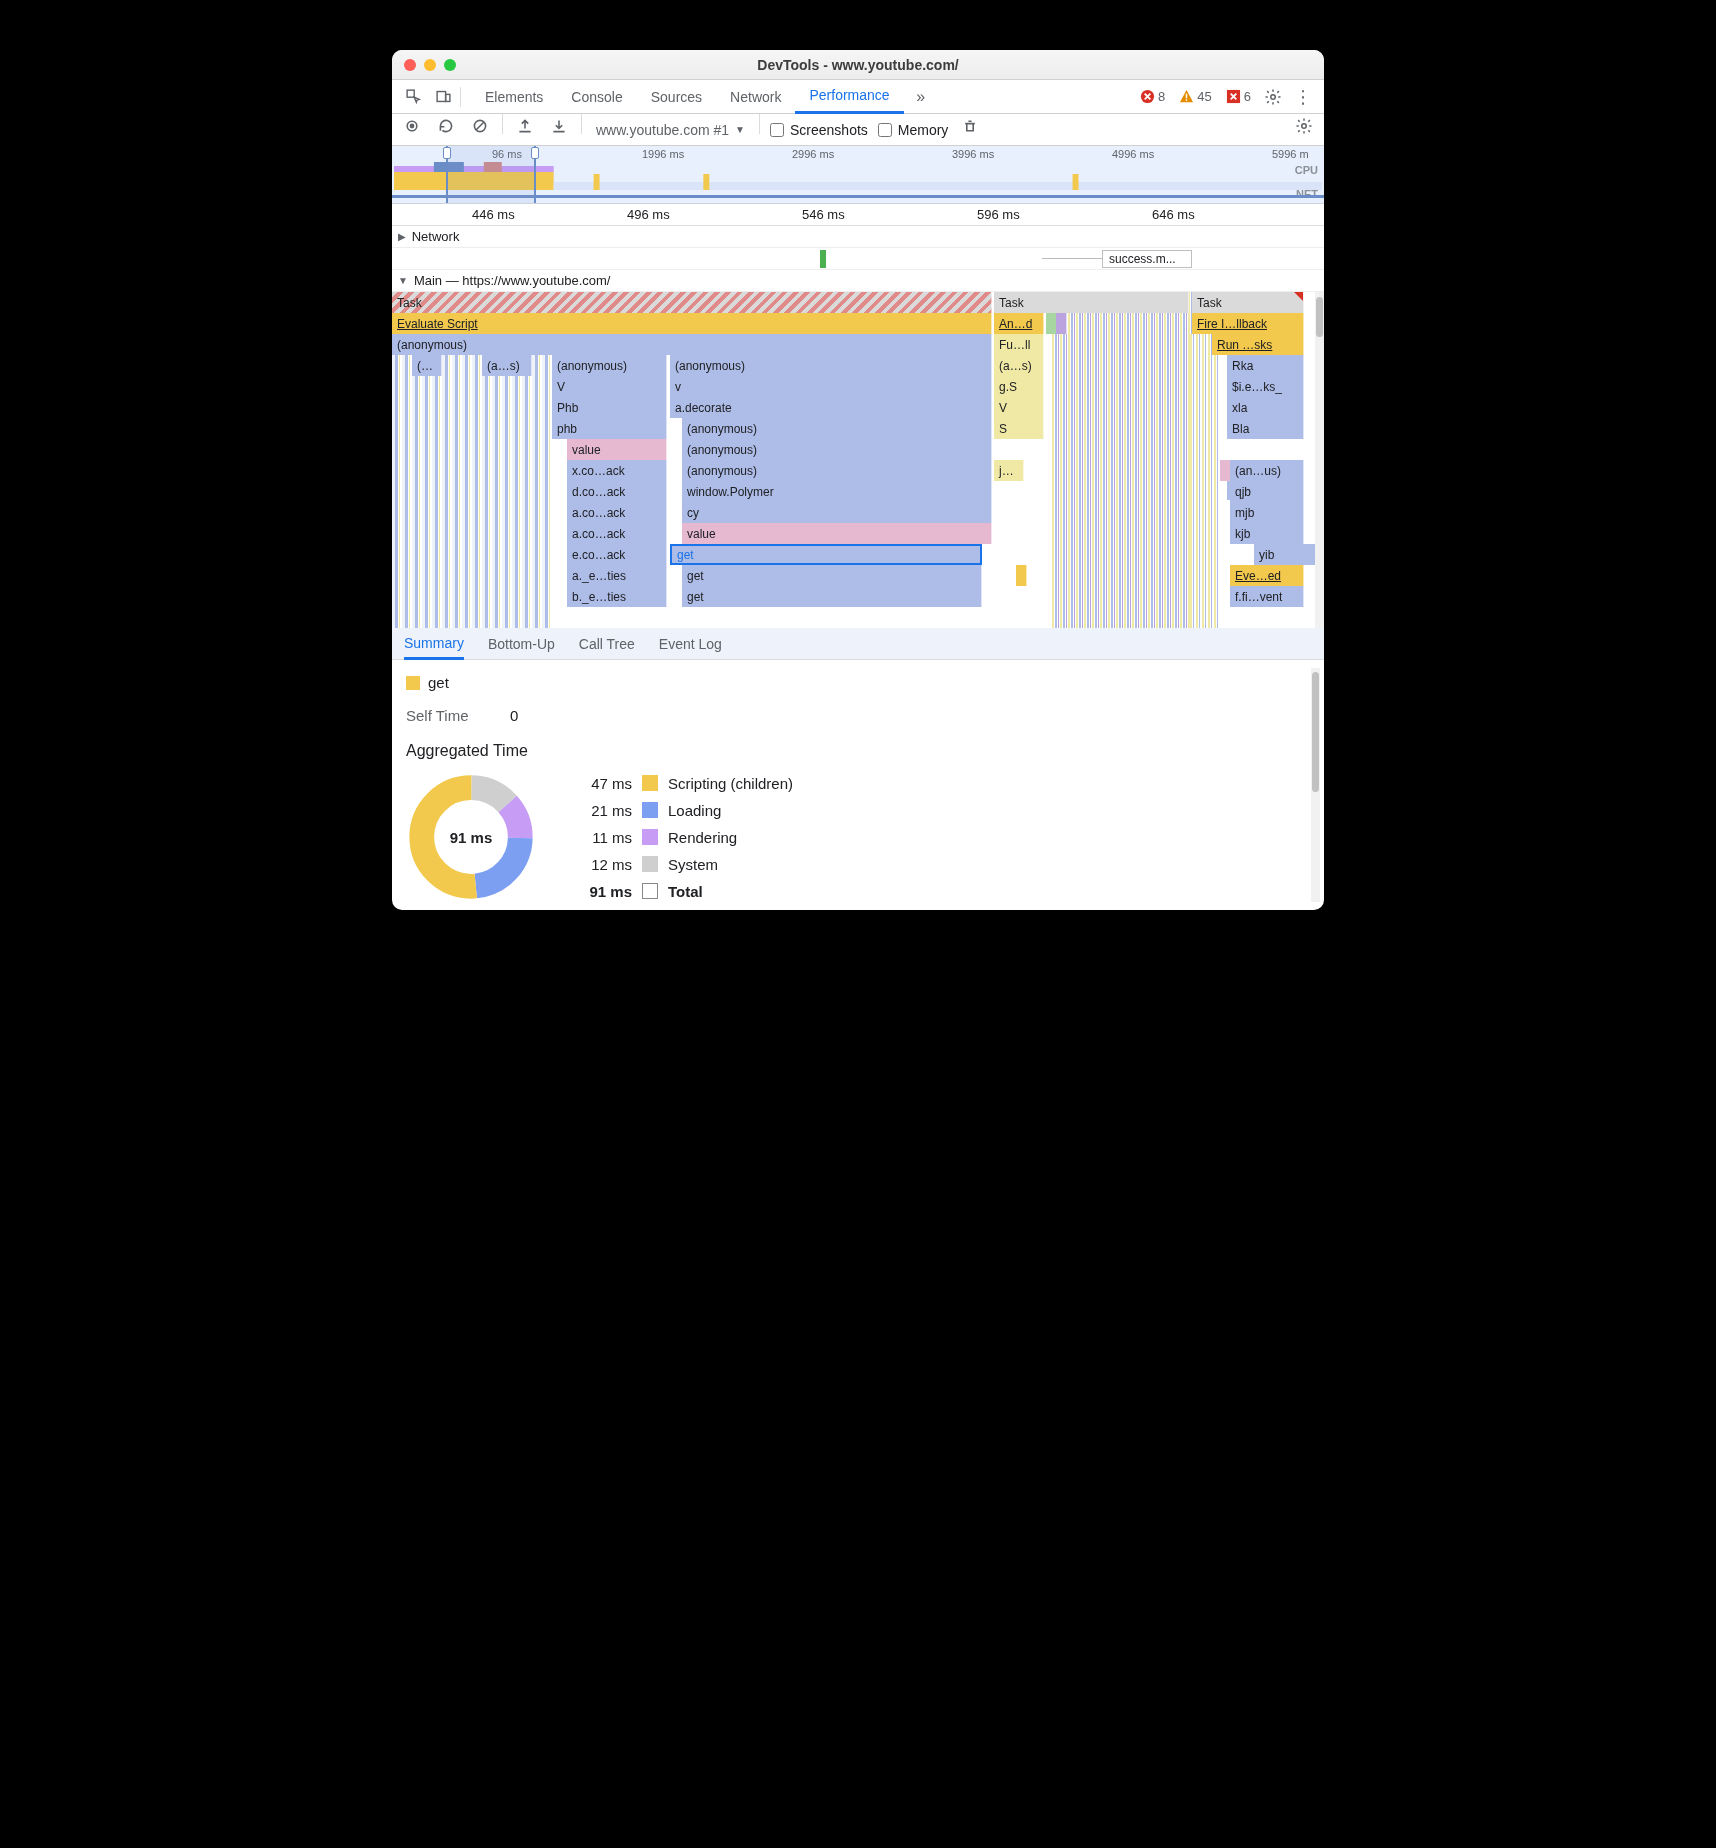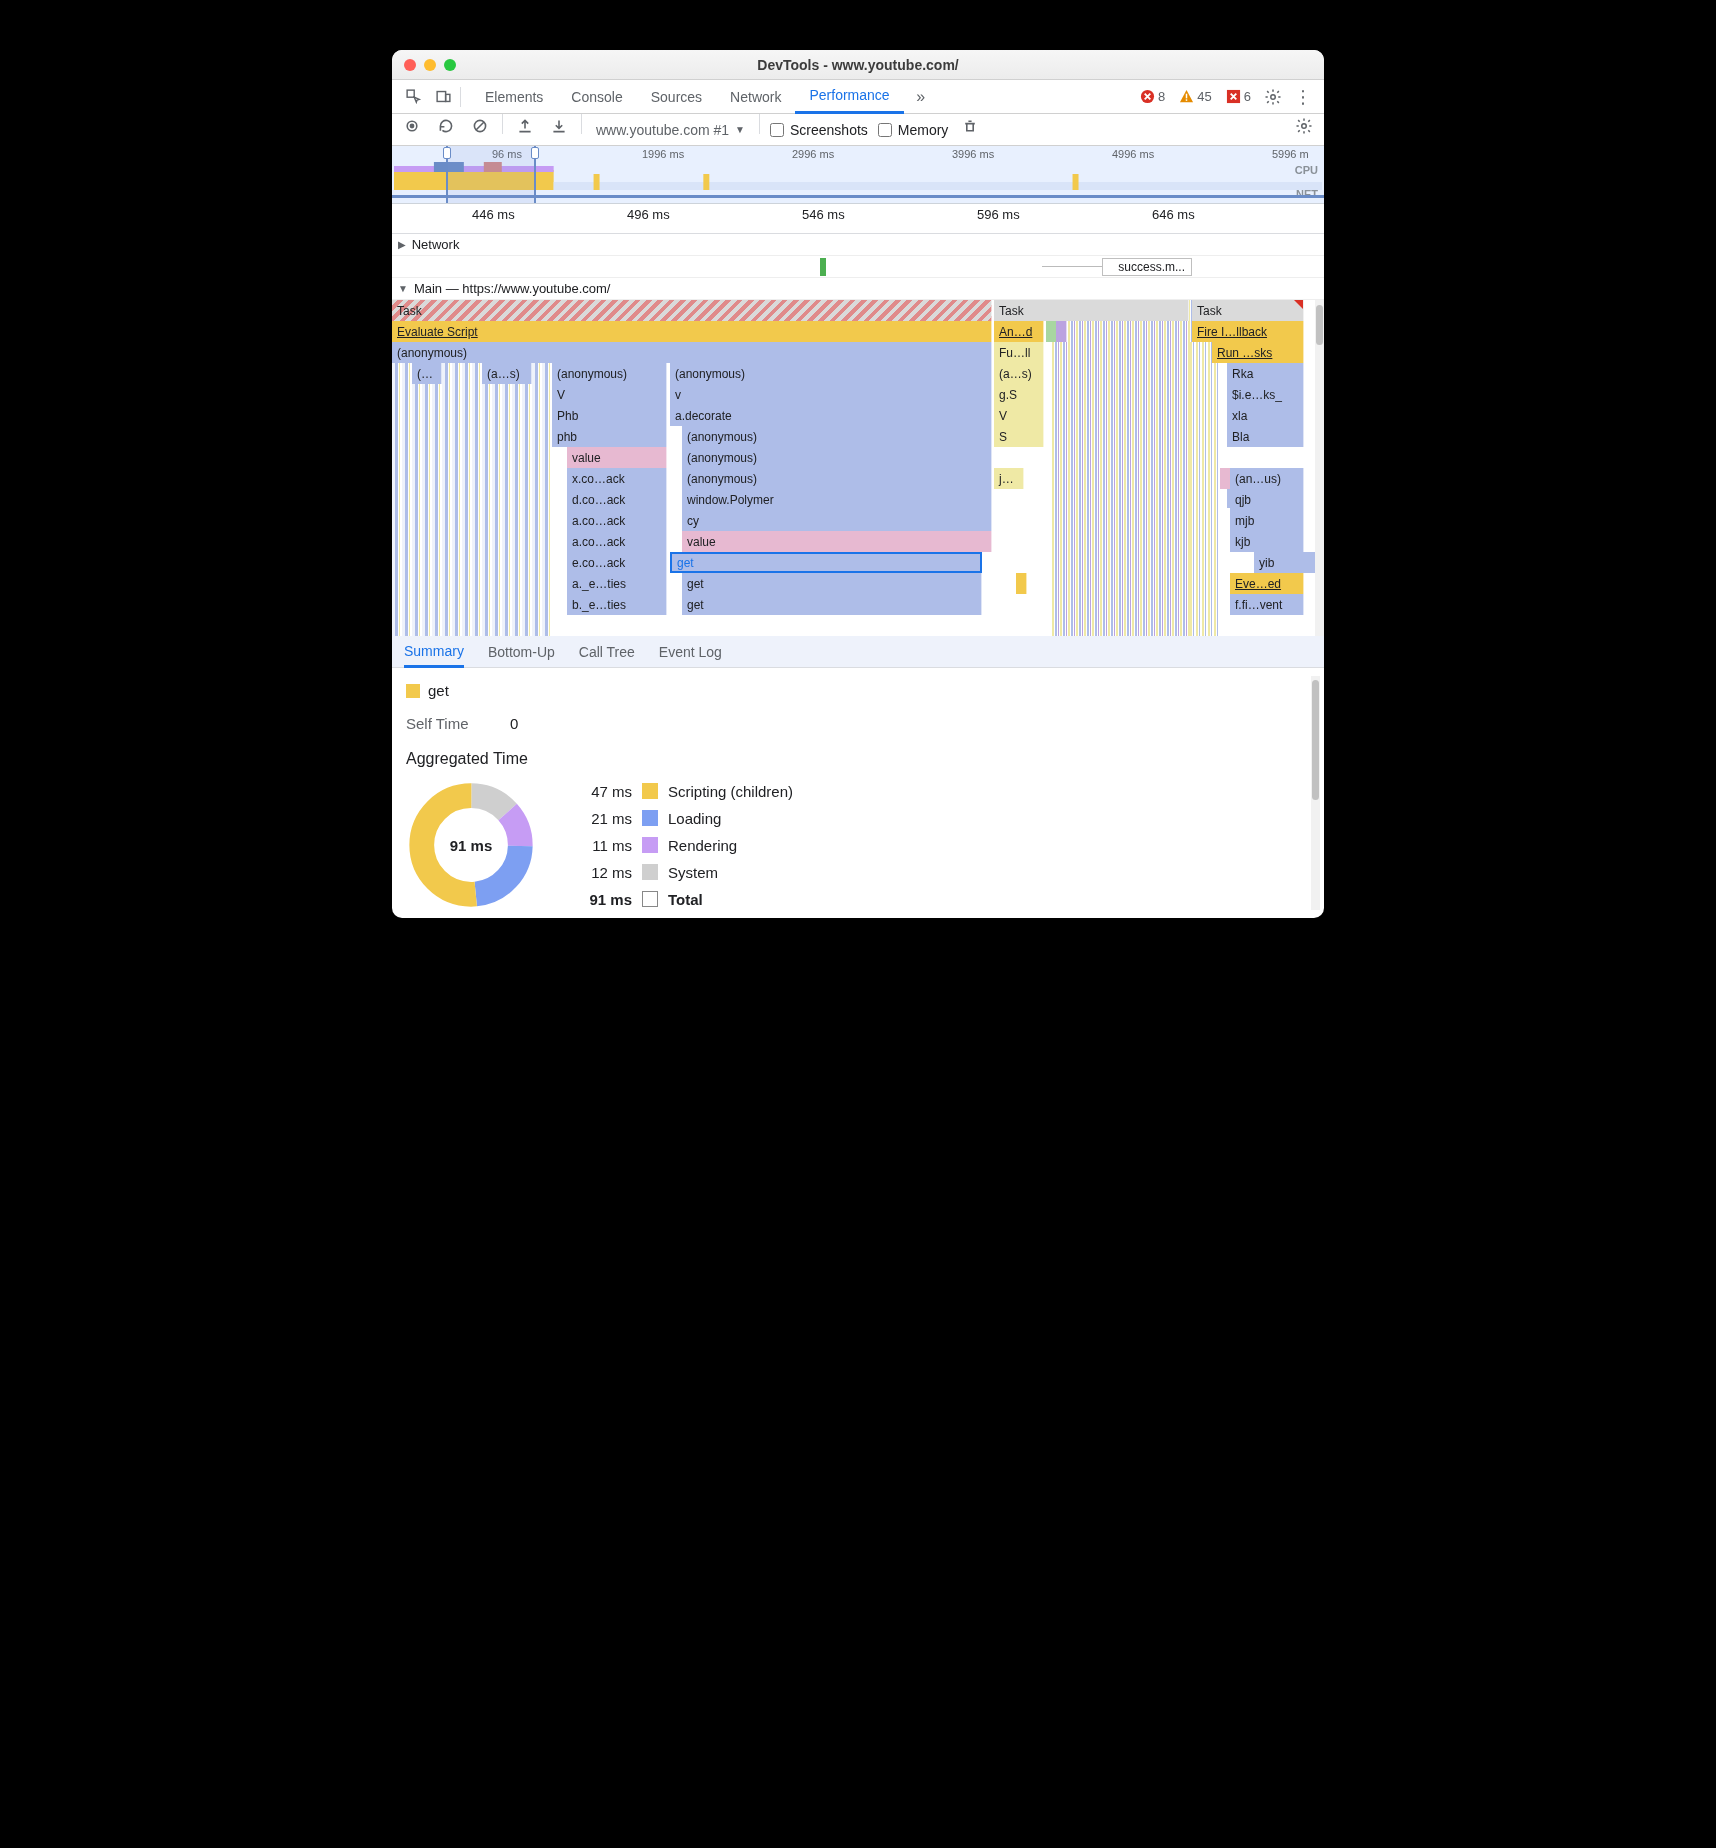--- a/index.html
+++ b/index.html
@@ -55,27 +55,27 @@
   .chk input{width:14px;height:14px;}
   .vdiv{width:1px;height:20px;background:#dadce0;}
   
   .overview {
     height:58px; background:#e8f0fe; border-bottom:1px solid #cdd3da; position:relative;
   }
   .overview .tick { position:absolute; top:2px; font-size:11px; color:#5f6368;}
   .overview .labelr { position:absolute; right:6px; font-size:11px; font-weight:600; color:#8a9198;}
   .overview .netline{position:absolute;bottom:5px;left:0;right:0;height:3px;background:#6a8cc7;}
   
-  .ruler { height:30px; background:#fff; border-bottom:1px solid #dadce0; display:flex; position:relative;}
+  .ruler { height:22px; background:#fff; border-bottom:1px solid #dadce0; display:flex; position:relative;}
   .ruler .rt { position:absolute; top:3px; font-size:13px; color:#202124;}
   
   .lane-header{display:flex;align-items:center;height:22px;padding:0 6px;font-size:13px;color:#202124;background:#fff;border-bottom:1px solid #eee; gap:6px;}
   .tri{font-size:10px;color:#5f6368;}
   .net-lane{height:22px;background:#fff;position:relative;border-bottom:1px solid #eee;}
-  .net-lane .succbox{position:absolute;top:2px;height:18px;border:1px solid #bfbfbf;background:#fff;font-size:12px;padding:0 6px;display:flex;align-items:center;justify-content:flex-end;}
+  .net-lane .succbox{position:absolute;top:2px;height:18px;border:1px solid #bfbfbf;background:#fff;font-size:12px;padding:0 6px;display:flex;align-items:center;}
   
   .flame{position:relative;background:#fff;}
   .panel-scroll{position:absolute;top:0;right:0;width:9px;height:100%;background:#f1f1f1;}
   .panel-scroll .th{position:absolute;left:1px;right:1px;top:5px;height:40px;background:#c1c1c1;border-radius:4px;}
   .row{height:21px;position:relative;}
   .bar{position:absolute;top:0;height:21px;border-right:1px solid rgba(255,255,255,0.6);padding:0 5px;font-size:12px;display:flex;align-items:center;overflow:hidden;white-space:nowrap;}
   .c-task{background:#dadada;color:#202124;}
   .c-task-h{background:repeating-linear-gradient(135deg,#dadada,#dadada 4px,#e08a8a 4px,#e08a8a 8px);}
   .c-script{background:#f2c94c;color:#202124;text-decoration:underline;}
   .c-blue{background:#aebde8;color:#202124;}

